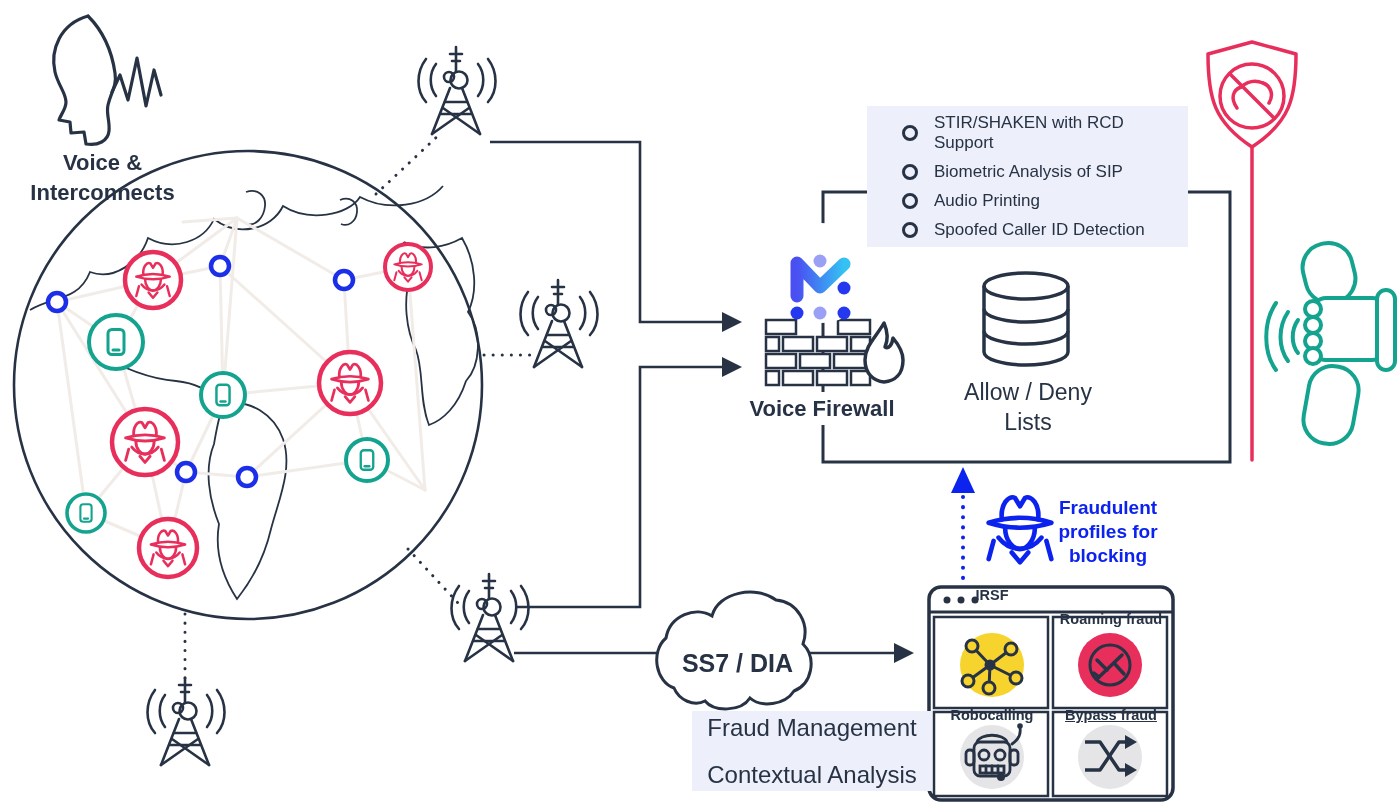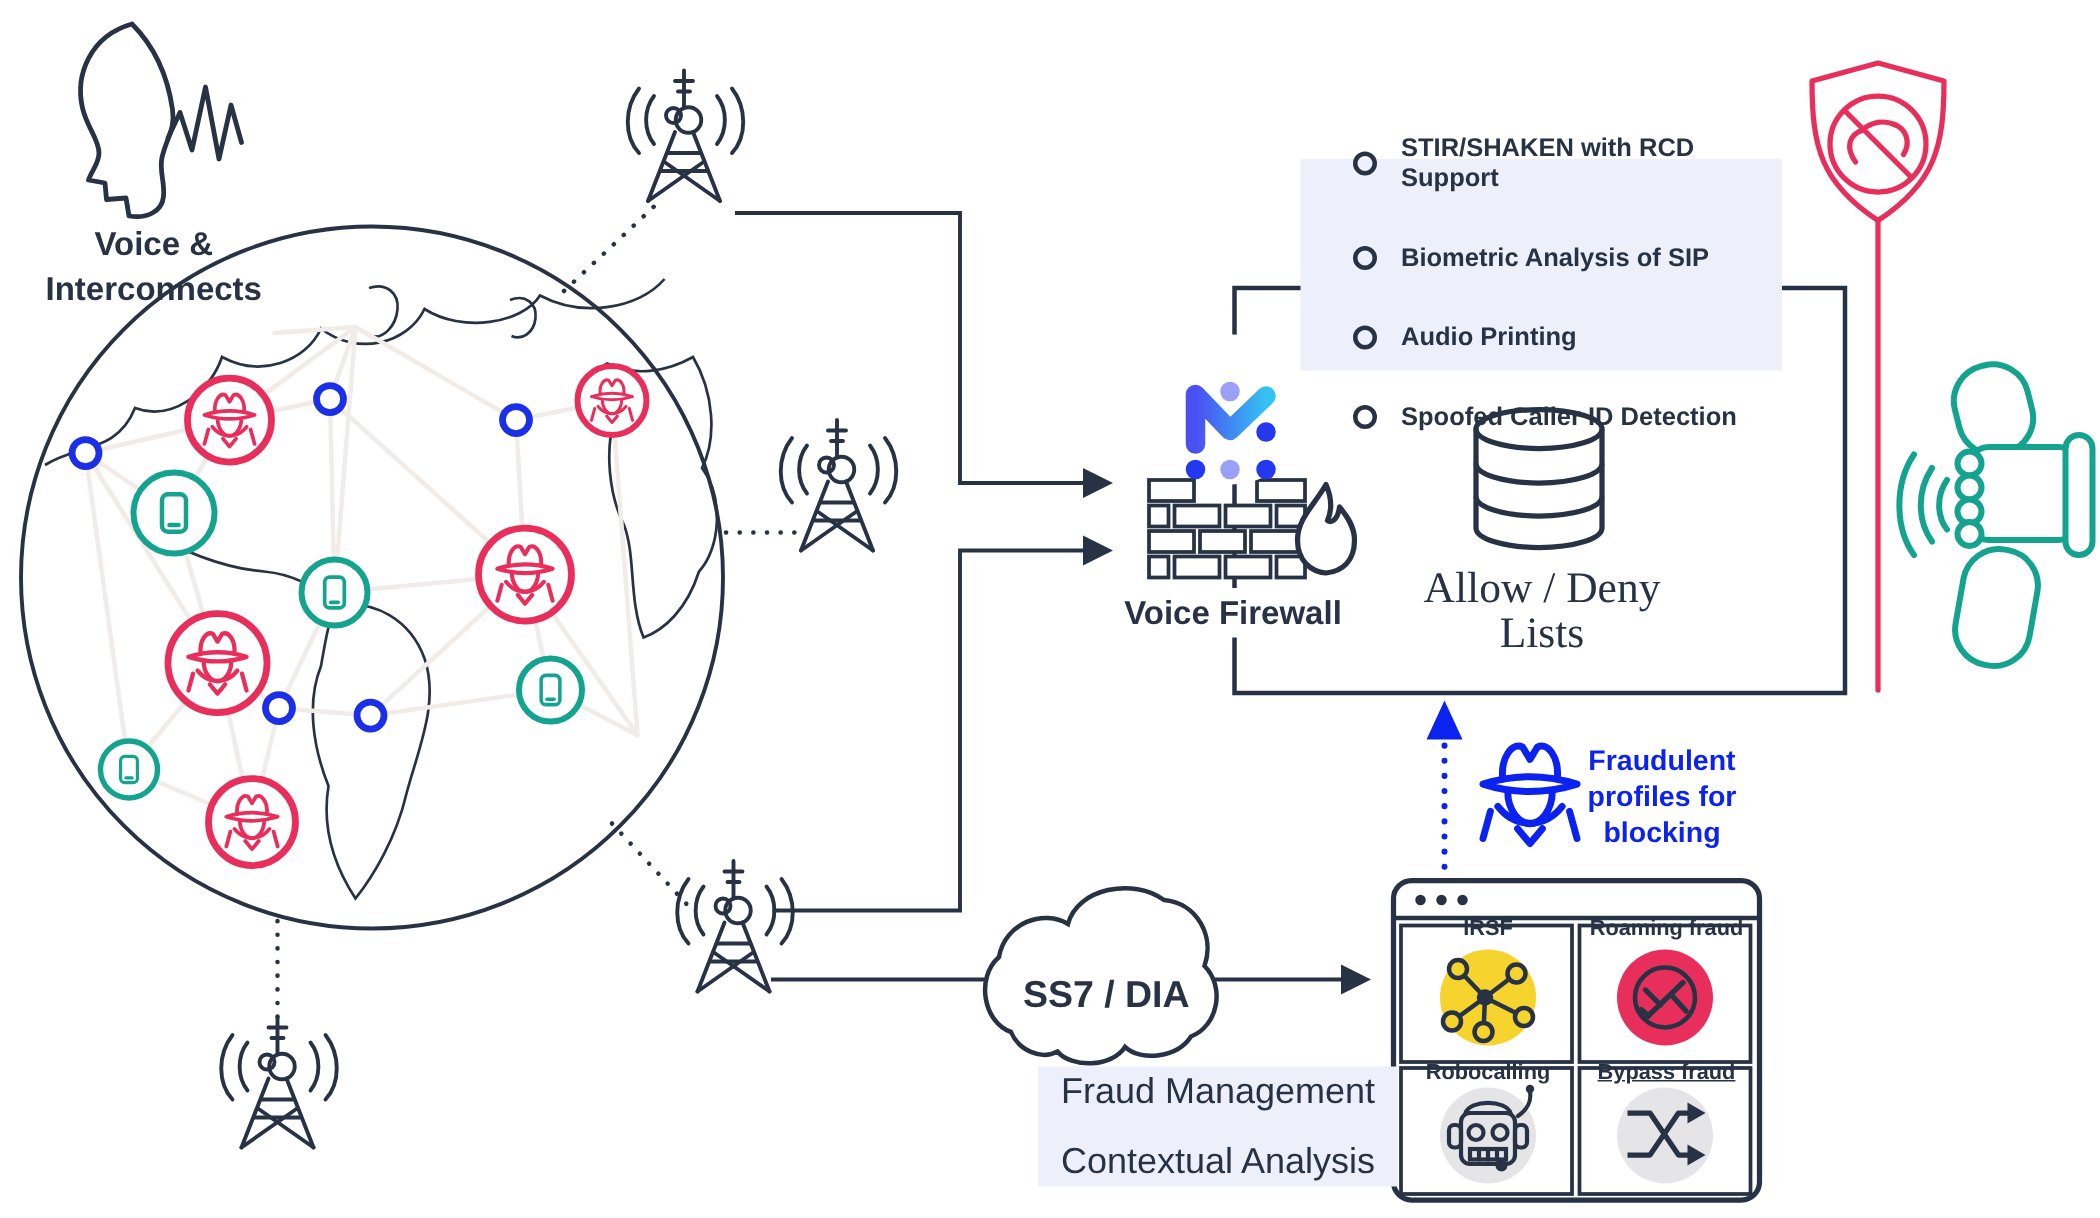--- a/index.html
+++ b/index.html
@@ -3,24 +3,24 @@
 <meta charset="utf-8">
 <style>
   html,body{margin:0;padding:0;background:#ffffff;}
   .stage{position:relative;width:1400px;height:812px;background:#fff;overflow:hidden;
          font-family:"Liberation Sans",sans-serif;color:#273345;}
   .stage svg{position:absolute;left:0;top:0;}
   .lbl{position:absolute;text-align:center;line-height:1.32;}
   .interconnects{left:0px;top:148px;width:205px;font-size:22px;font-weight:700;line-height:30px;}
   .bullet-box{left:867px;top:106px;width:321px;height:141px;background:#edeffa;
               display:flex;flex-direction:column;justify-content:center;gap:9px;position:absolute;}
-  .bullet-row{display:flex;align-items:center;font-size:17px;font-weight:700;color:#273345;margin-top:24px;}
+  .bullet-row{display:flex;align-items:center;font-size:17px;font-weight:400;color:#273345;}
   .ring{width:10px;height:10px;border:3px solid #273345;border-radius:50%;margin-left:35px;margin-right:16px;flex:0 0 auto;}
   .vf-label{left:727px;top:392px;width:190px;font-size:22px;font-weight:700;background:#fff;padding:2px 0;}
-  .ad-label{left:938px;top:377px;width:180px;font-size:29px;font-weight:500;line-height:30px;font-family:Liberation Serif, serif;}
+  .ad-label{left:938px;top:377px;width:180px;font-size:23px;font-weight:500;line-height:30px;}
   .cloud-label{left:660px;top:647px;width:155px;font-size:25px;font-weight:700;line-height:33px;}
   .fp-label{left:1041px;top:496px;width:134px;font-size:19px;font-weight:700;line-height:24px;color:#0c22ef;}
   .cell-label{width:114px;font-size:14.5px;font-weight:700;}
   .fm-box{left:692px;top:711px;width:240px;height:80px;background:#edeffa;position:absolute;
           display:flex;flex-direction:column;justify-content:space-between;text-align:center;
           font-size:24px;font-weight:500;line-height:33px;color:#273345;}
 </style>
 </head>
 <body>
 
@@ -338,21 +338,21 @@
   <div class="lbl cloud-label">
     <div>SS7 / DIA</div>
   </div>
 
   <div class="lbl fp-label">
     <div>Fraudulent</div>
     <div>profiles for</div>
     <div>blocking</div>
   </div>
 
-  <div class="lbl cell-label" style="left:935px;top:610px;">IRSF</div>
+  <div class="lbl cell-label" style="left:935px;top:586px;">IRSF</div>
   <div class="lbl cell-label" style="left:1054px;top:610px;">Roaming fraud</div>
   <div class="lbl cell-label" style="left:935px;top:706px;">Robocalling</div>
   <div class="lbl cell-label" style="left:1054px;top:706px;text-decoration:underline;">Bypass fraud</div>
 
   <div class="fm-box">
     <div>Fraud Management</div>
     <div>Contextual Analysis</div>
   </div>
 
 </div>

